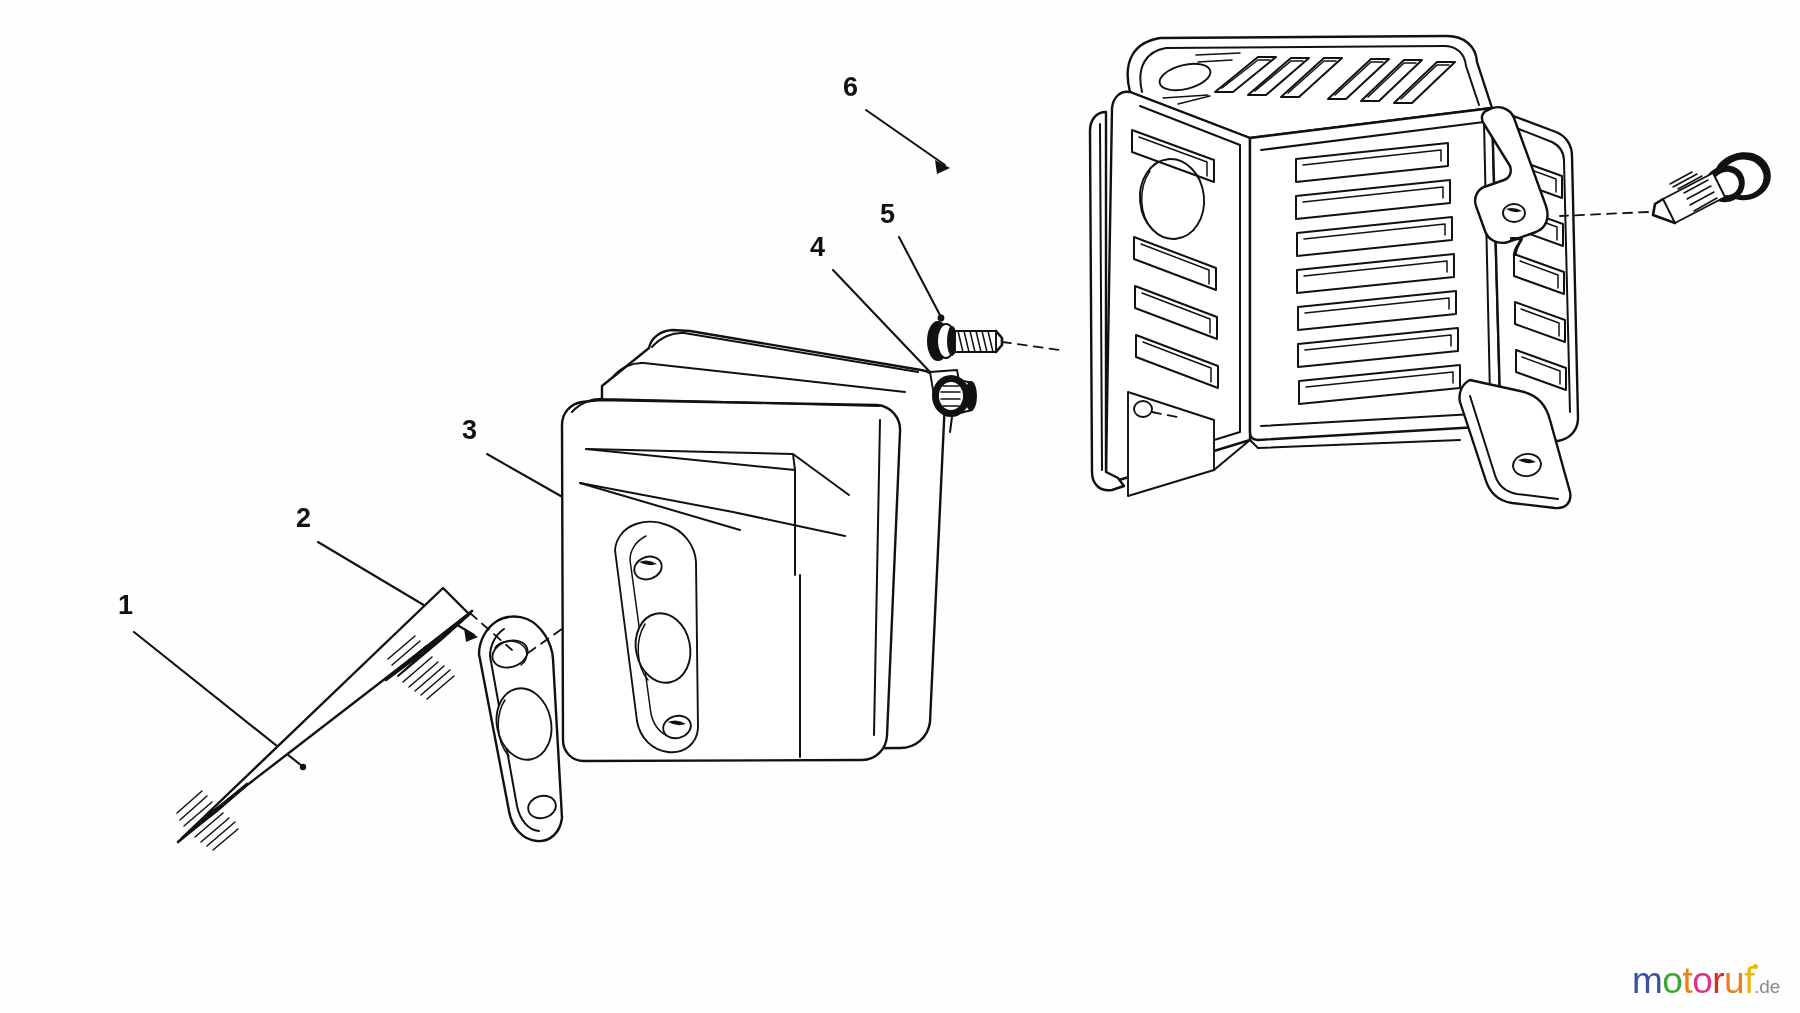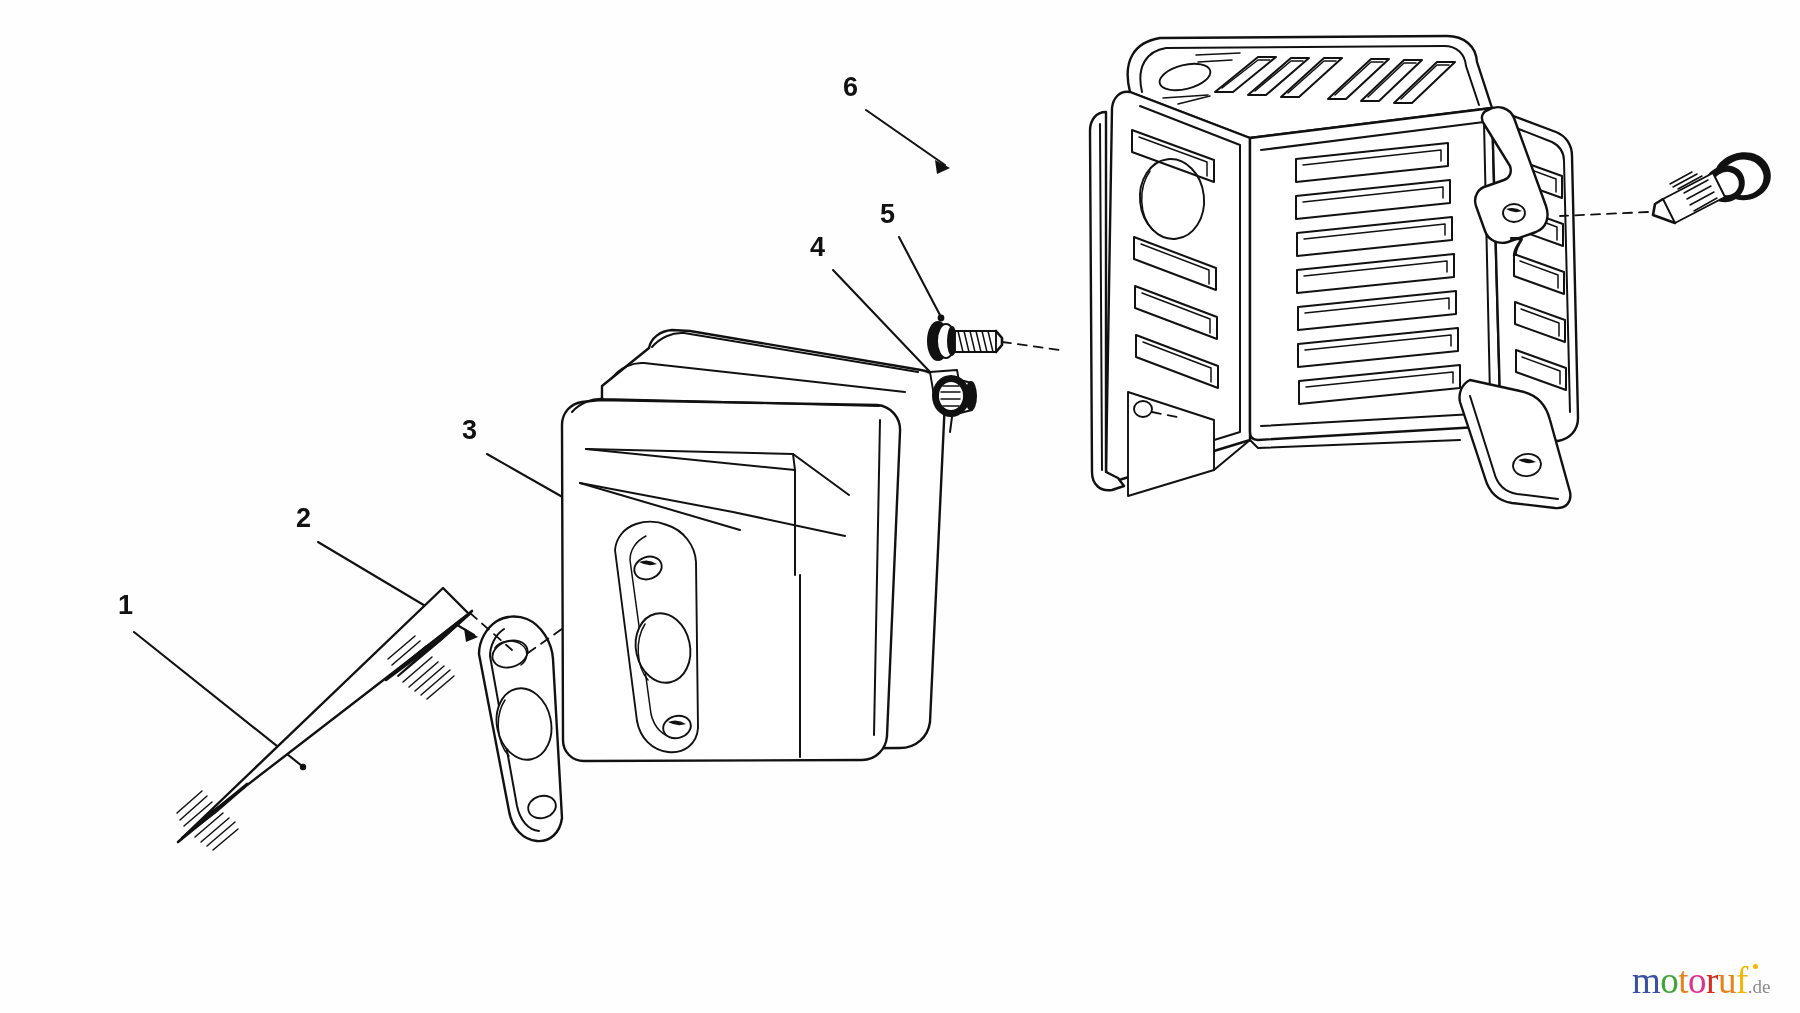--- a/index.html
+++ b/index.html
@@ -31,21 +31,21 @@
     font-weight: bold;
     font-size: 27px;
     color: #111111;
     line-height: 1;
     user-select: none;
   }
   #watermark {
     position: absolute;
     left: 1632px;
     top: 962px;
-    font-family: Liberation Serif, serif;
+    font-family: Liberation Sans, sans-serif;
     font-size: 37px;
     letter-spacing: -0.5px;
     white-space: nowrap;
     line-height: 1;
   }
   #watermark .ch { font-weight: 400; }
   #watermark .suffix {
     font-size: 19px;
     color: #8a8a8a;
     letter-spacing: 0;

